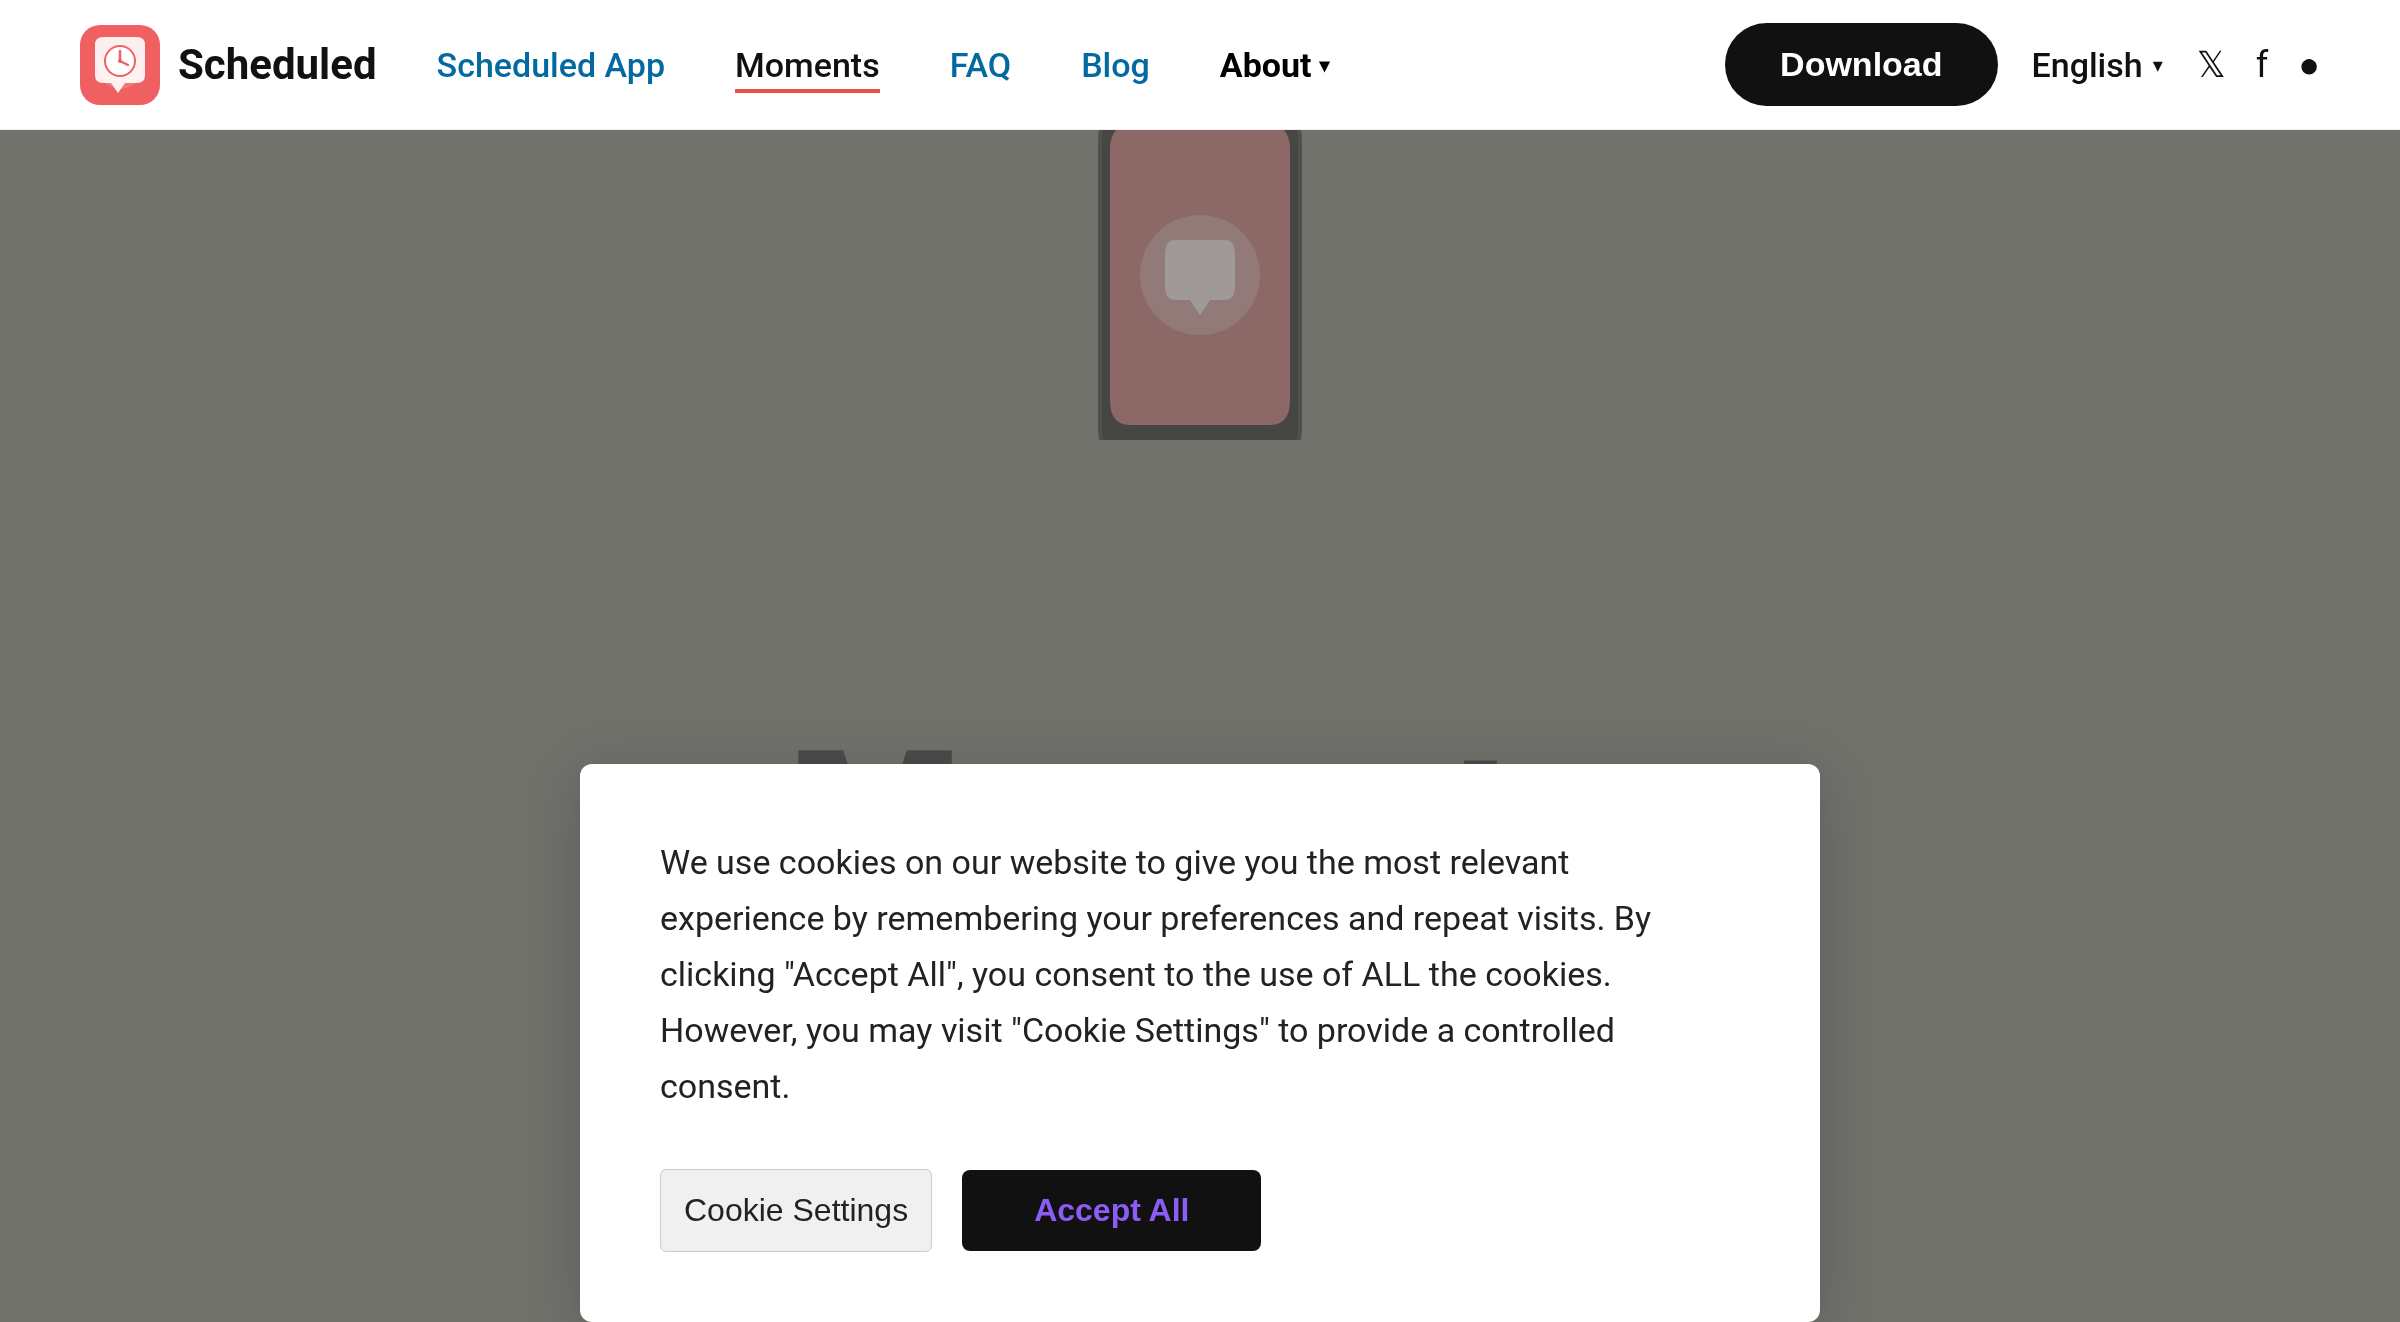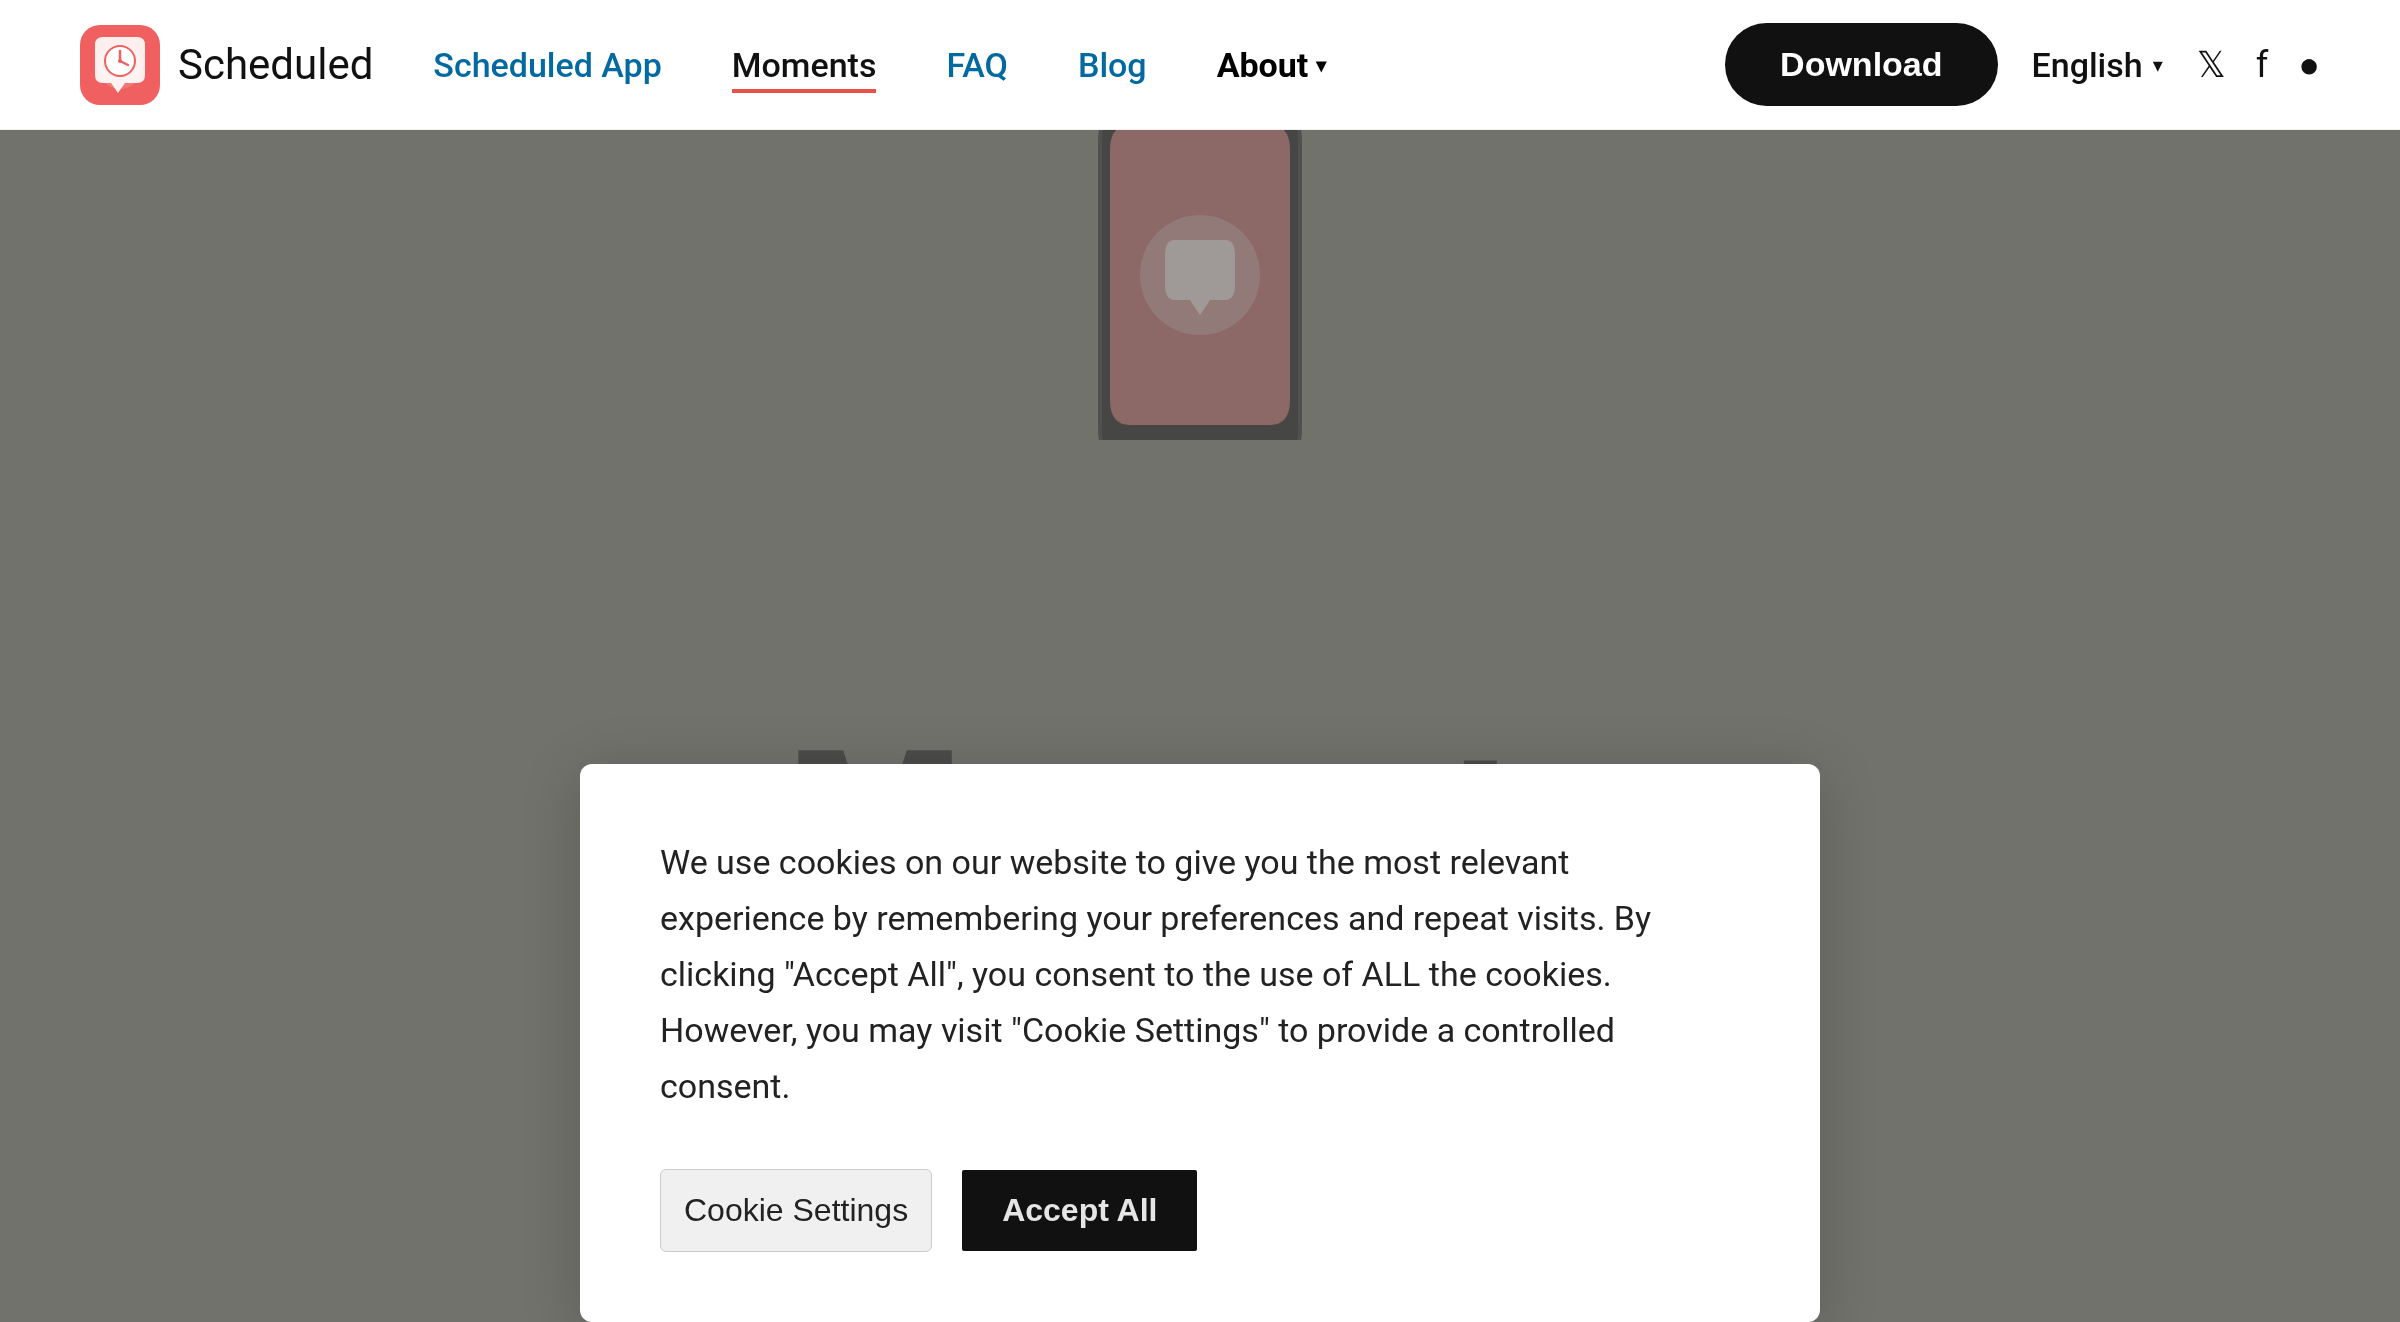--- a/index.html
+++ b/index.html
@@ -40,21 +40,21 @@
       margin-right: 60px;
     }
 
     .logo-icon {
       width: 80px;
       height: 80px;
     }
 
     .logo-text {
       font-size: 42px;
-      font-weight: 400;
+      font-weight: 700;
       color: #111;
     }
 
     .nav-links {
       display: flex;
       align-items: center;
       gap: 70px;
       flex: 1;
     }
 
@@ -233,24 +233,24 @@
       border: 1px solid #ccc;
       border-radius: 6px;
       padding: 22px 23px;
       font-size: 32px;
       font-weight: 500;
       cursor: pointer;
     }
 
     .accept-all-btn {
       background: #111;
-      color: #e5e5e5;
+      color: #8b5cf6;
       border: none;
-      border-radius: 2px;
-      padding: 22px 40px;
+      border-radius: 8px;
+      padding: 22px 72px;
       font-size: 32px;
       font-weight: 600;
       cursor: pointer;
     }
   </style>
 </head>
 <body>
 
 <nav class="navbar">
   <a class="logo-area" href="#">

